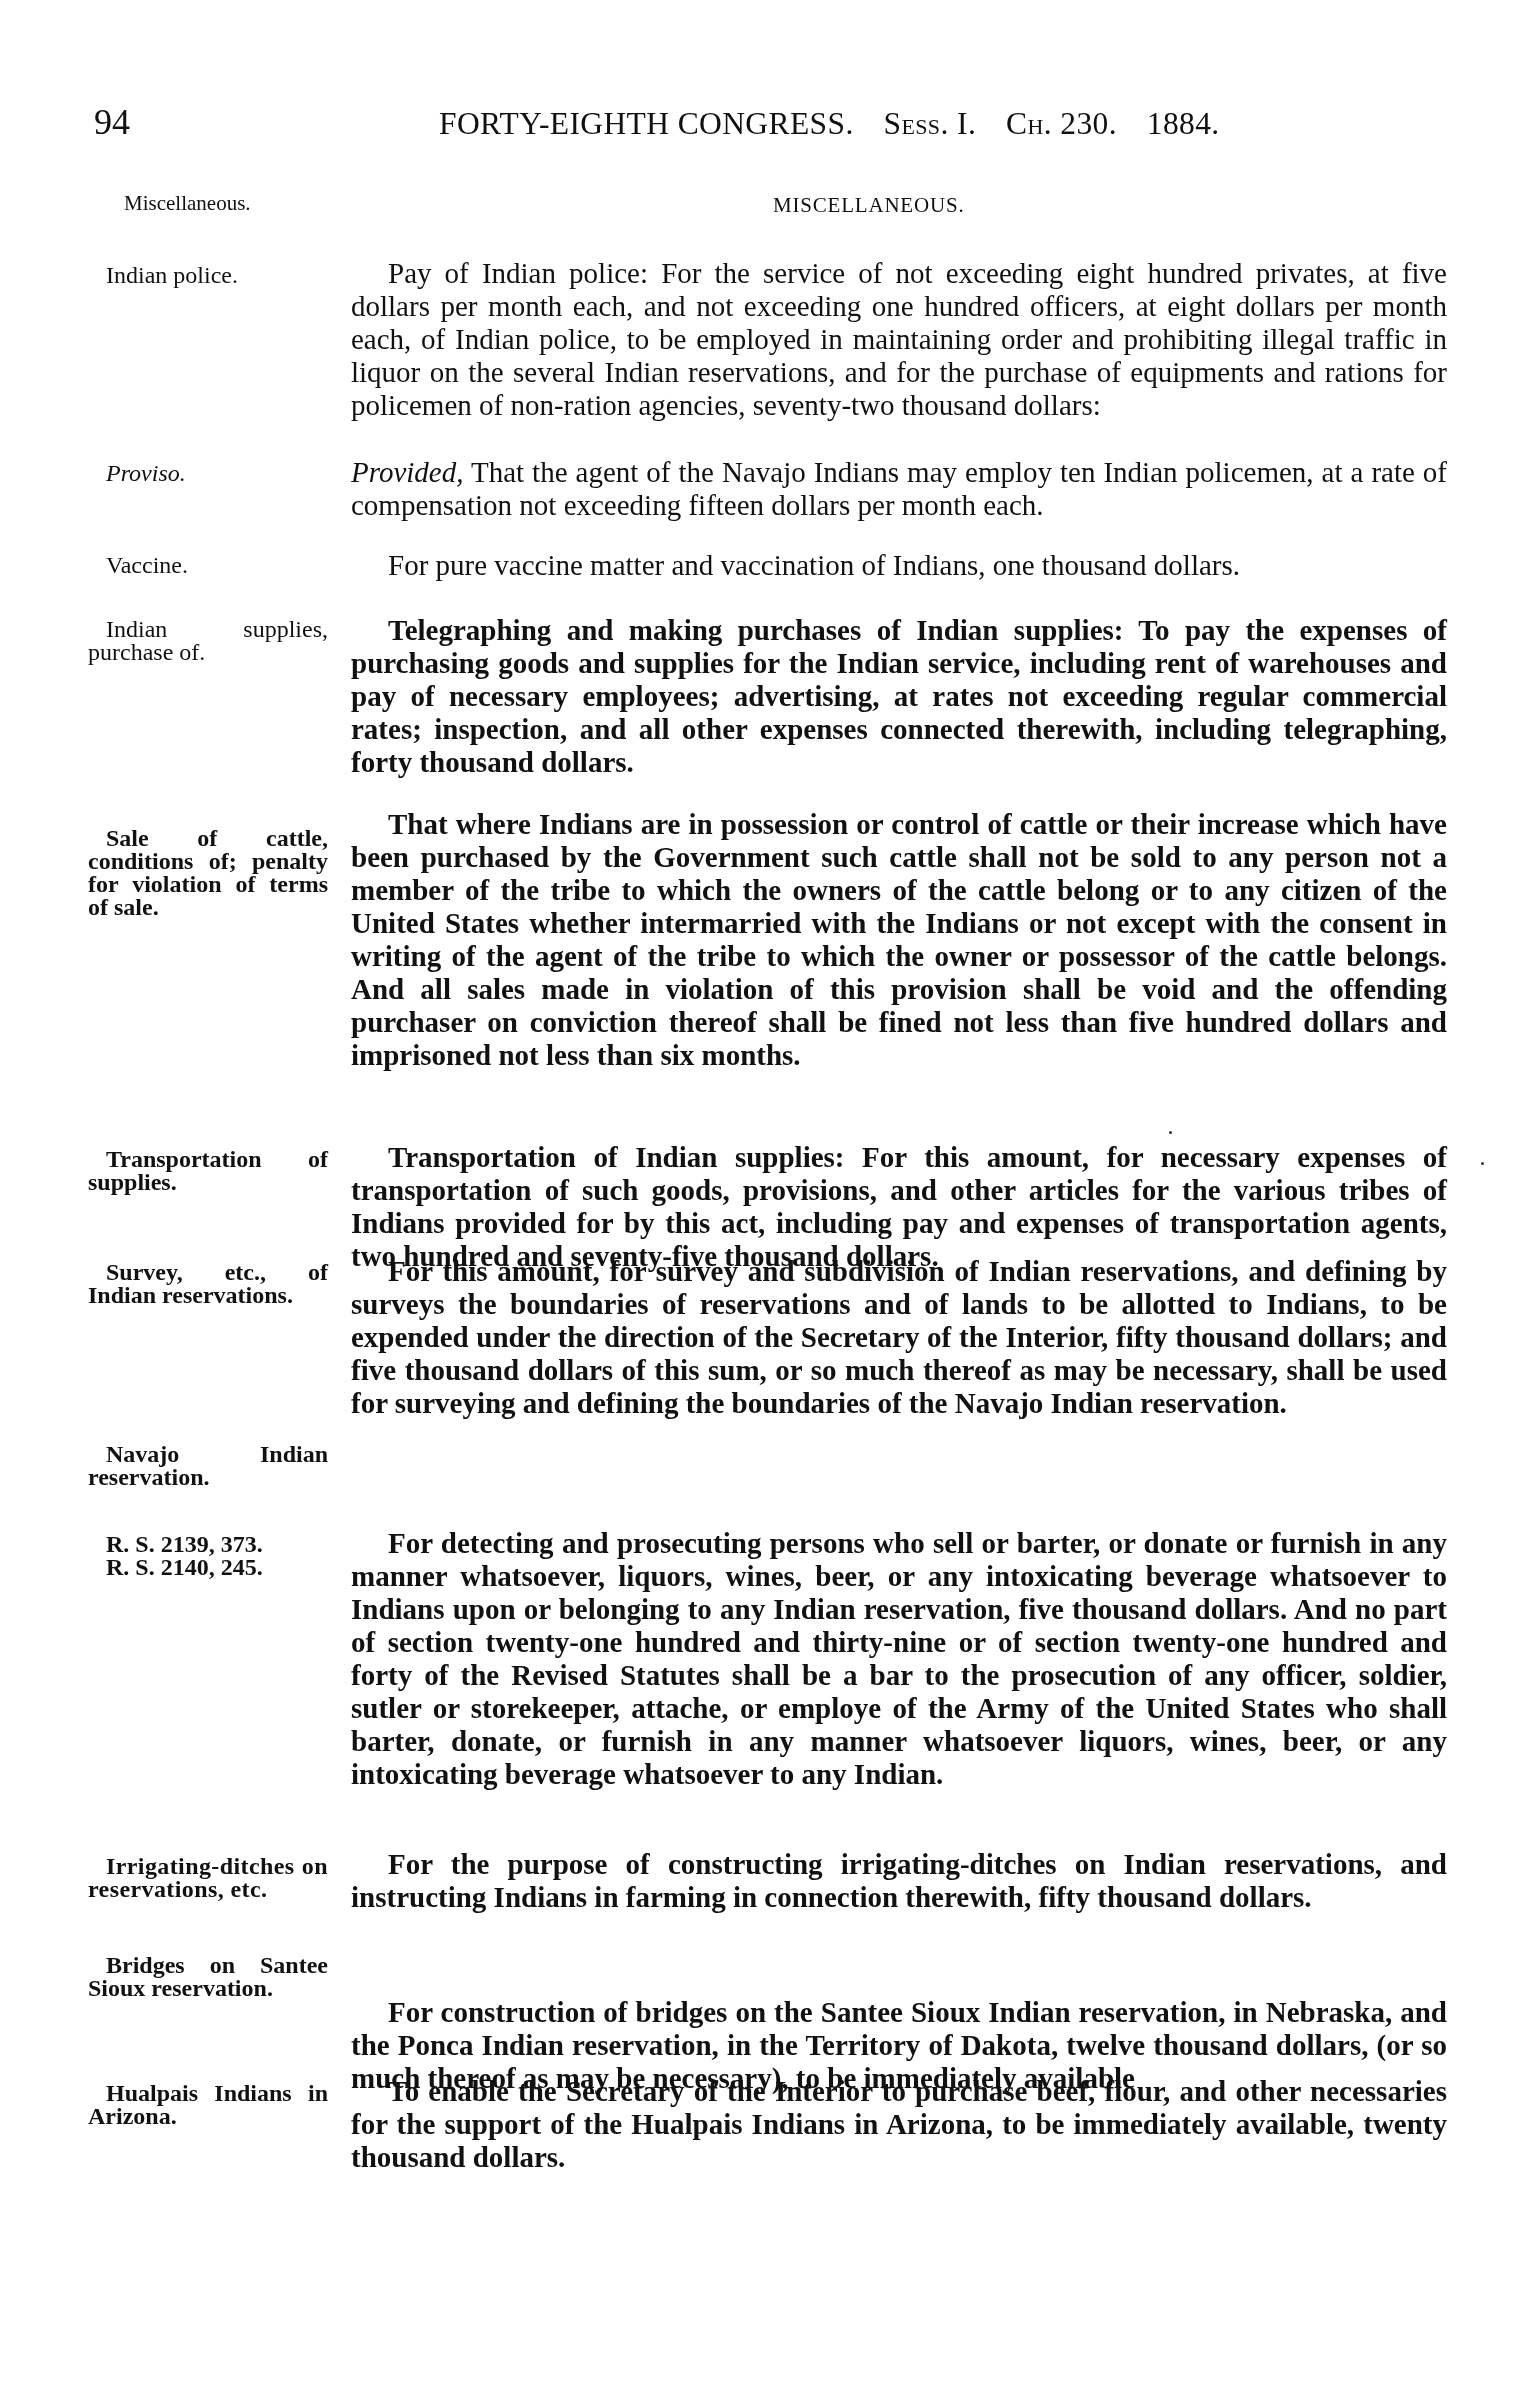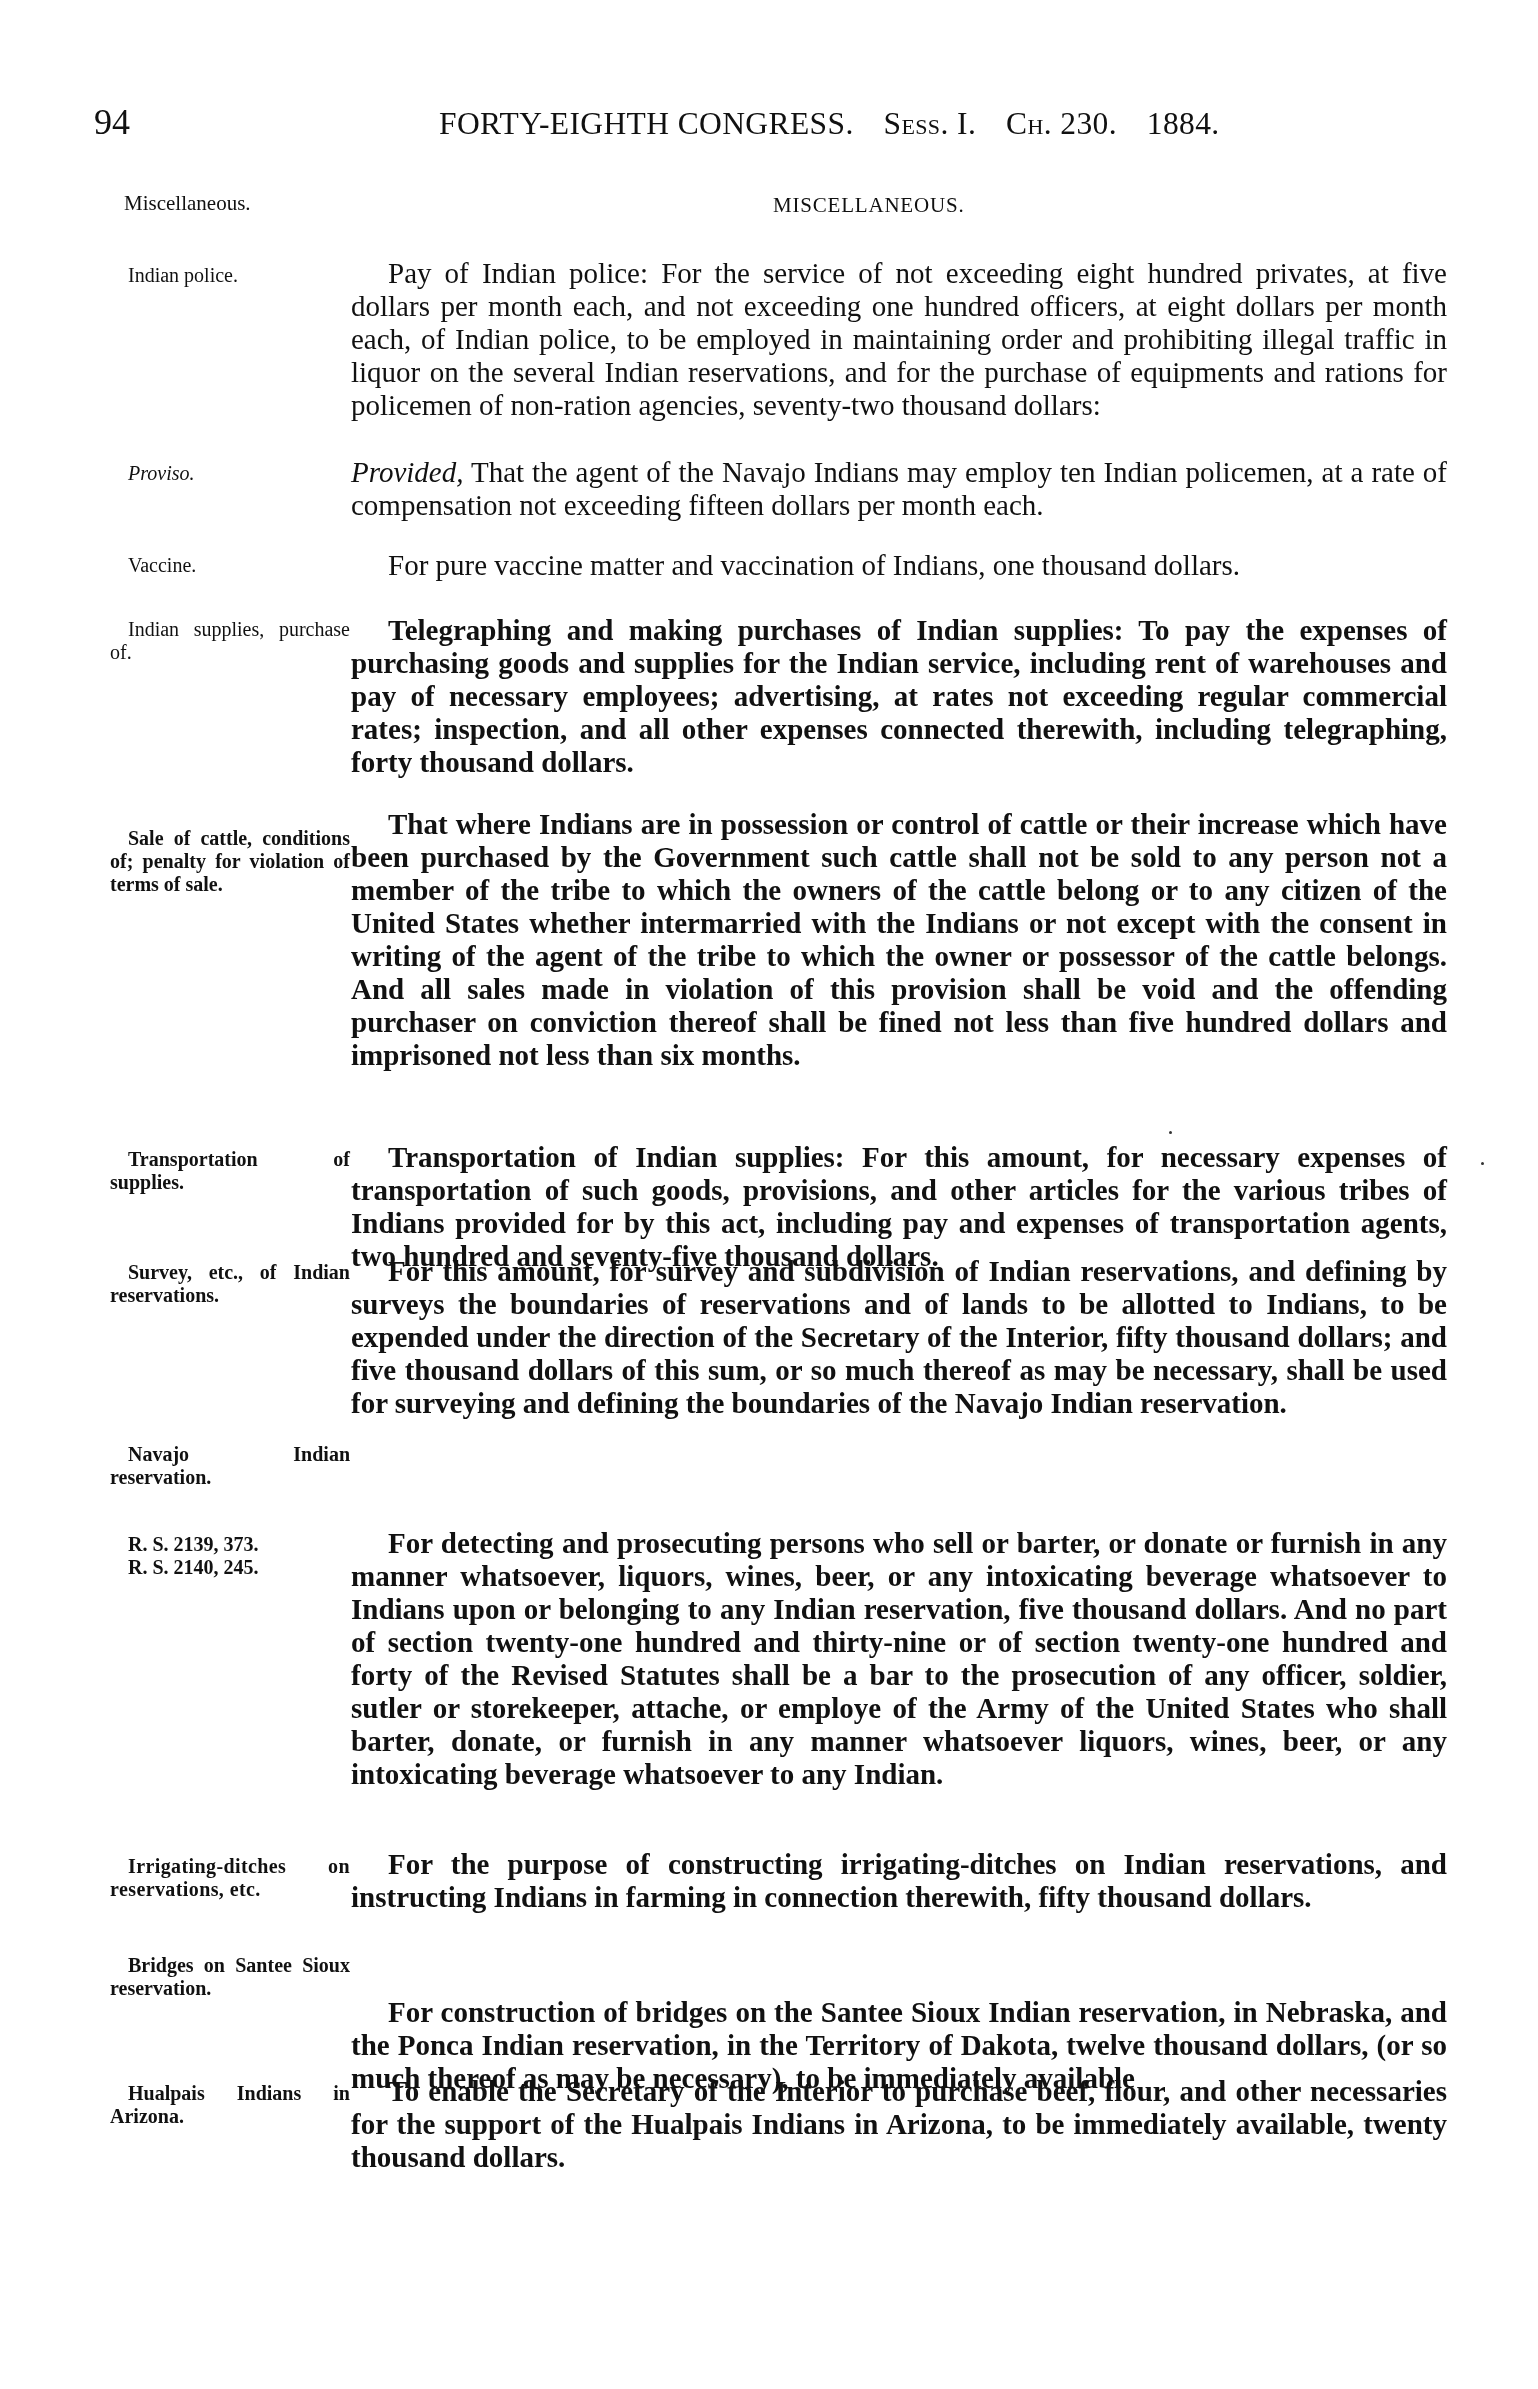--- a/index.html
+++ b/index.html
@@ -8,21 +8,21 @@
   .abs { position:absolute; }
   .page-number { left:94px; top:104px; font-size:36px; line-height:36px; }
   .running-head { left:439px; top:106px; font-size:31.5px; line-height:36px; letter-spacing:0.4px; white-space:nowrap; }
   .running-head .sc { font-variant:small-caps; }
   .running-head span { margin-right:21.5px; }
   .margin-title { left:124px; top:192px; font-size:21px; line-height:23px; }
   .section-title { left:773px; top:194px; font-size:21px; line-height:23px; letter-spacing:0.8px; }
   .para { position:absolute; left:351px; width:1096px; font-size:29px; line-height:33px;
           text-align:justify; font-weight:bold; text-indent:37px; }
   .para p { margin:0; }
-  .note { position:absolute; left:110px; width:240px; font-size:20px; line-height:23px;
+  .note { position:absolute; left:88px; width:240px; font-size:24px; line-height:23px;
           text-align:justify; text-align-last:left; font-weight:bold; text-indent:18px; }
   .note .line { display:block; }
   .note.light { font-weight:normal; }
   .speck { position:absolute; width:3.3px; height:3.3px; background:#333; border-radius:50%; }
   em { }
 </style>
 </head>
 <body>
 
 <div class="abs page-number">94</div>

